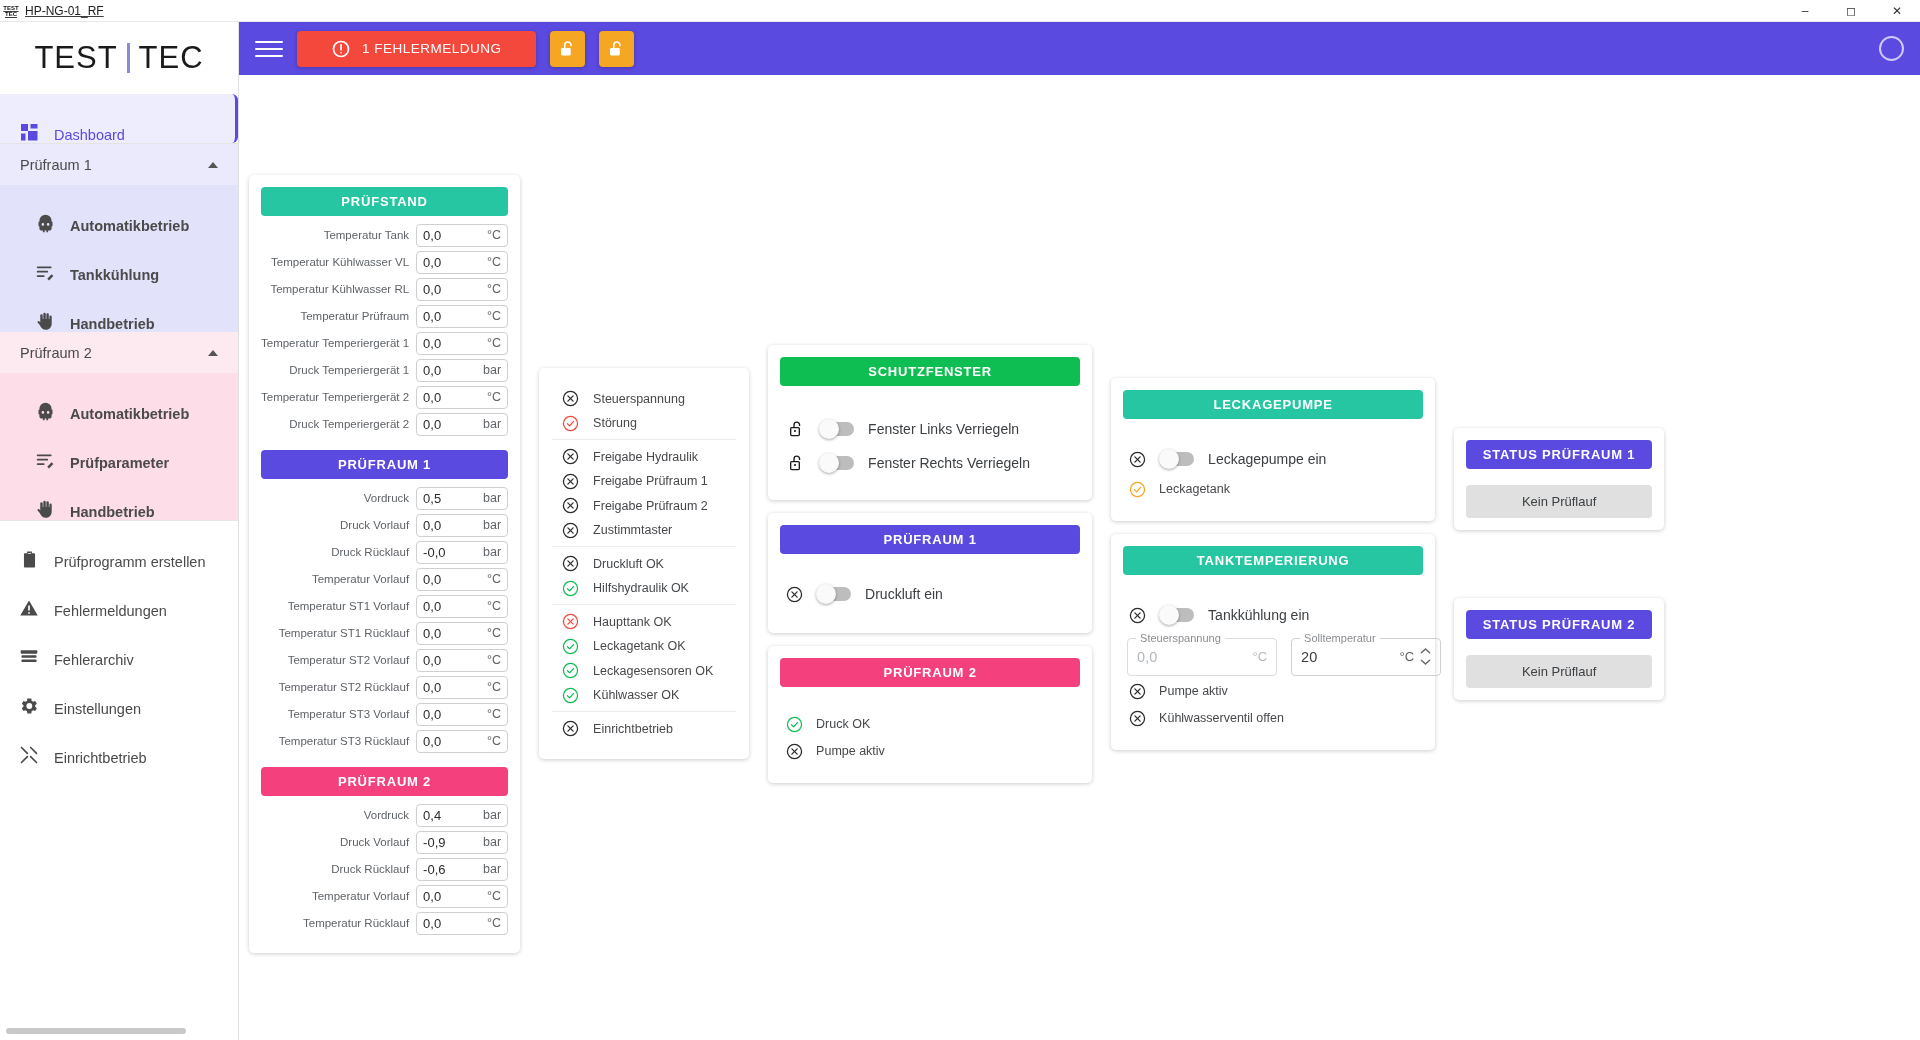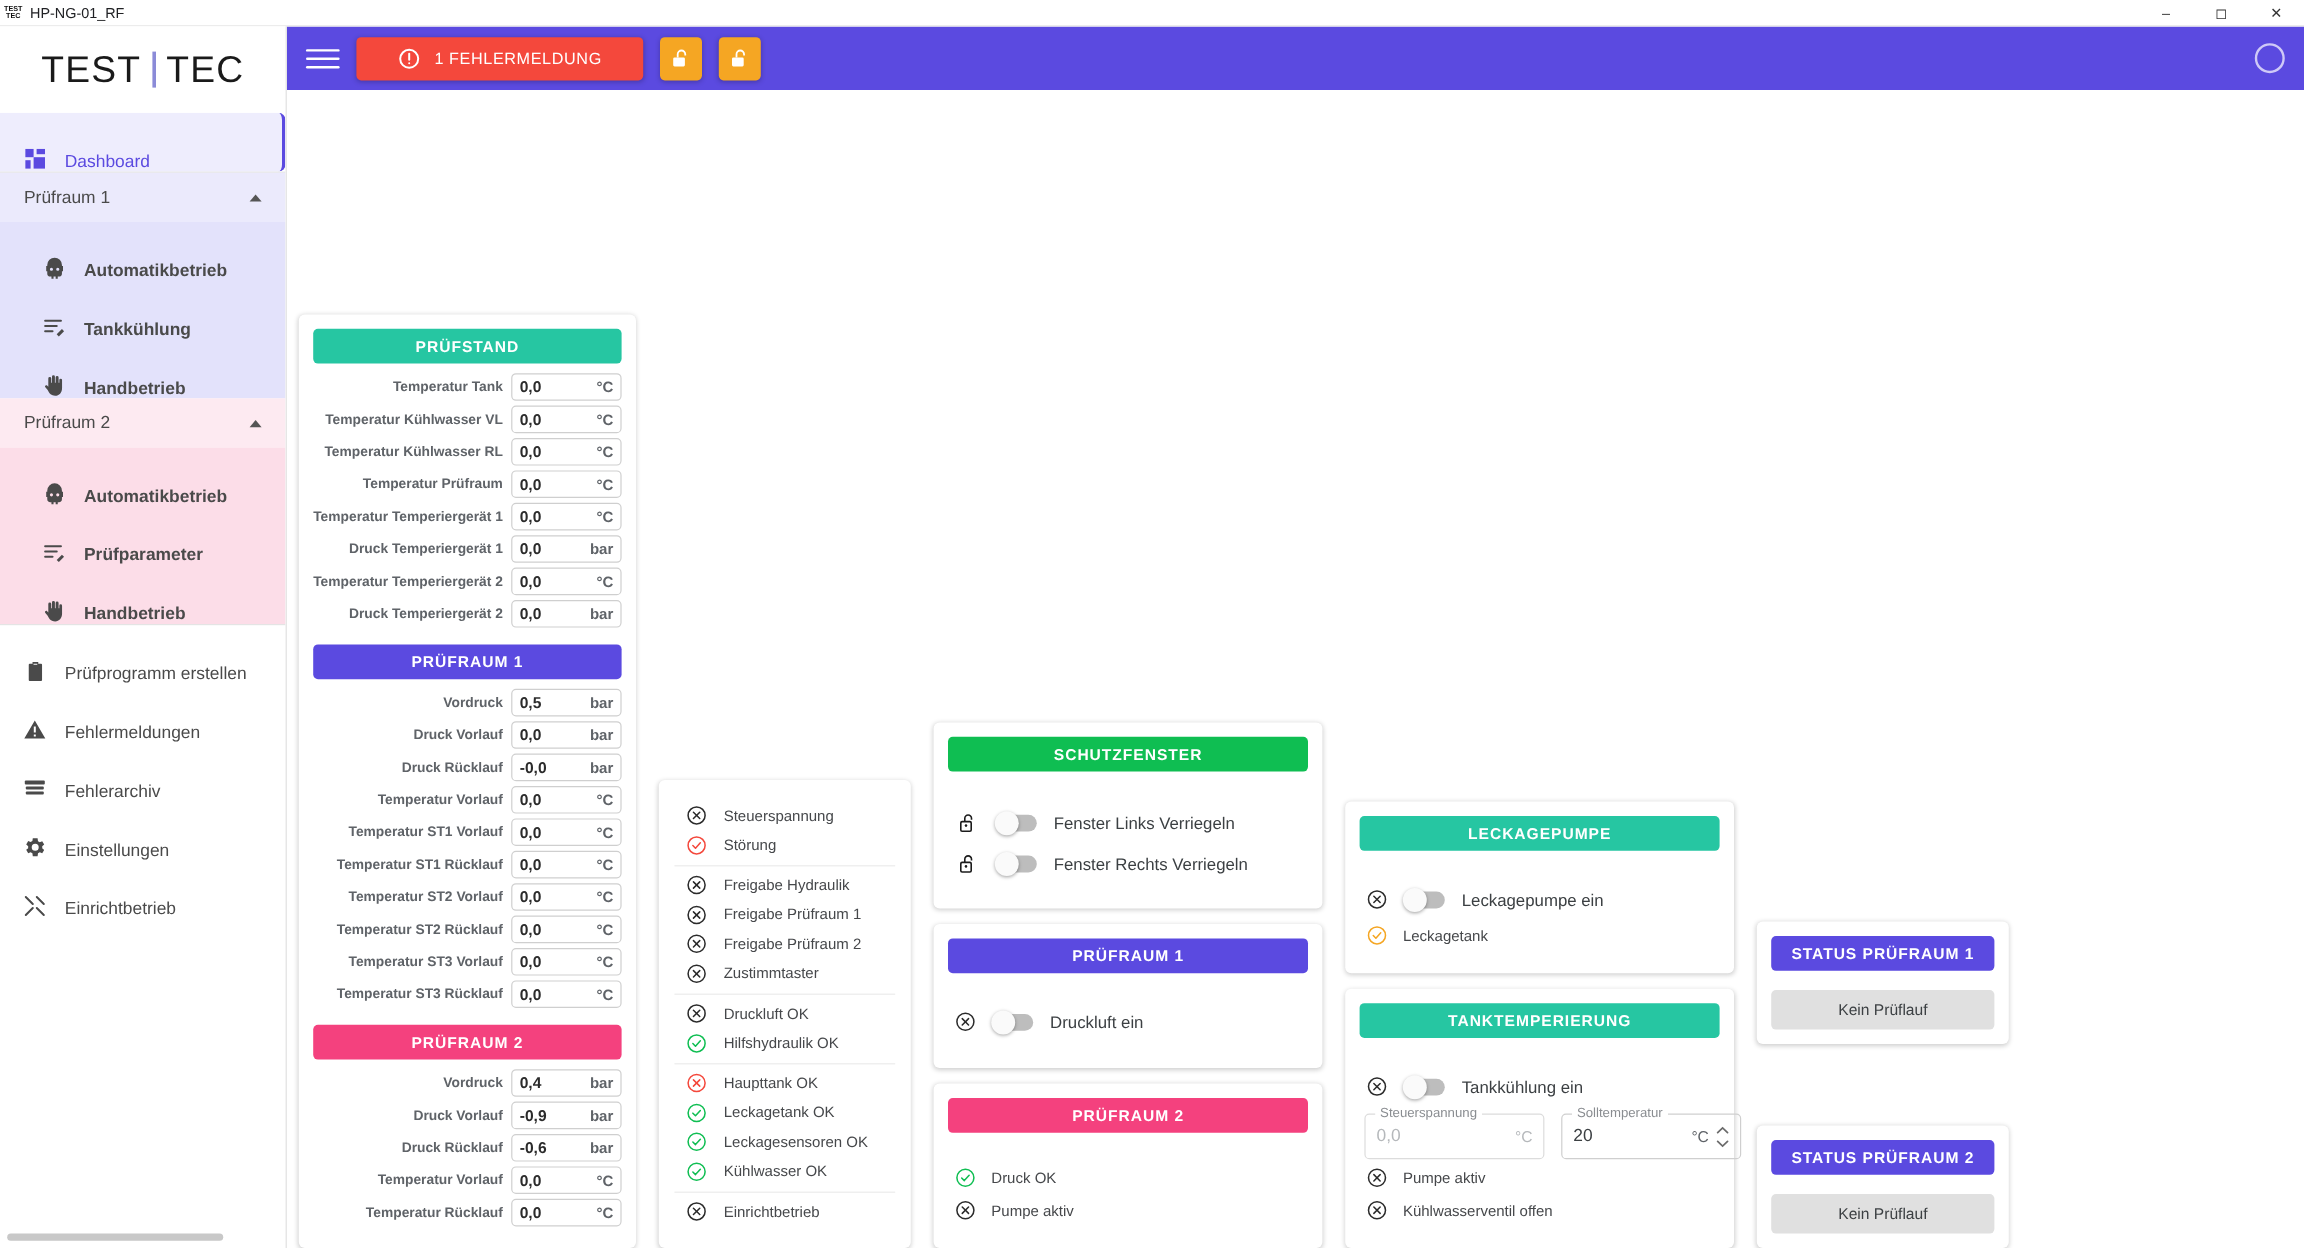--- a/index.html
+++ b/index.html
@@ -11,20 +11,21 @@
     font-size: 13px;
   }
 
   
   .titlebar {
     height: 22px; width: 100%;
     background: #ffffff;
     display: flex; align-items: center;
     border-bottom: 1px solid #e8e8e8;
     position: relative;
+    text-decoration: underline;
   }
   .titlebar-logo {
     width: 22px; height: 22px;
     display: flex; flex-direction: column;
     align-items: center; justify-content: center;
     font-size: 6px; line-height: 6px; font-weight: 700;
     color: #111;
   }
   .titlebar-title { font-size: 12px; color: #202124; margin-left: 3px; }
   .titlebar-ctrls { position: absolute; right: 0; top: 0; height: 22px; display: flex; }
@@ -108,38 +109,38 @@
     cursor: pointer; box-shadow: 0 1px 4px rgba(0,0,0,.25);
   }
   .avatar-ring {
     margin-left: auto; width: 25px; height: 25px;
     border: 2px solid #cfc9f7; border-radius: 50%;
     cursor: pointer;
   }
 
   .content {
     flex: 1; padding: 12px 16px 0 10px;
-    display: flex; gap: 19px; align-items: flex-end;
+    display: flex; gap: 19px; align-items: center;
     overflow: hidden;
   }
   .col { display: flex; flex-direction: column; gap: 13px; }
 
   .card {
     background: #fff; border-radius: 5px;
     box-shadow: 0 1px 4px rgba(0,0,0,.20);
     padding: 12px 12px 14px 12px;
   }
   .card-title {
     border-radius: 4px; color: #fff; text-align: center;
     font-size: 13px; font-weight: 600; letter-spacing: .8px;
     padding: 7px 0; margin-bottom: 8px;
   }
 
   
-  .meas-row { display: flex; align-items: center; justify-content: flex-end; gap: 7px; margin-bottom: 4px; font-weight: bold; }
+  .meas-row { display: flex; align-items: center; justify-content: flex-end; gap: 7px; margin-bottom: 4px; }
   .meas-label { font-size: 11.5px; color: #5f6368; text-align: right; white-space: nowrap; }
   .meas-field {
     width: 92px; height: 23px; border: 1px solid #cfcfcf; border-radius: 4px;
     display: flex; align-items: center; justify-content: space-between;
     padding: 0 6px; background: #fff;
   }
   .meas-val { font-size: 13px; color: #2b2b2b; }
   .meas-unit { font-size: 12.5px; color: #5f6368; }
 
   

